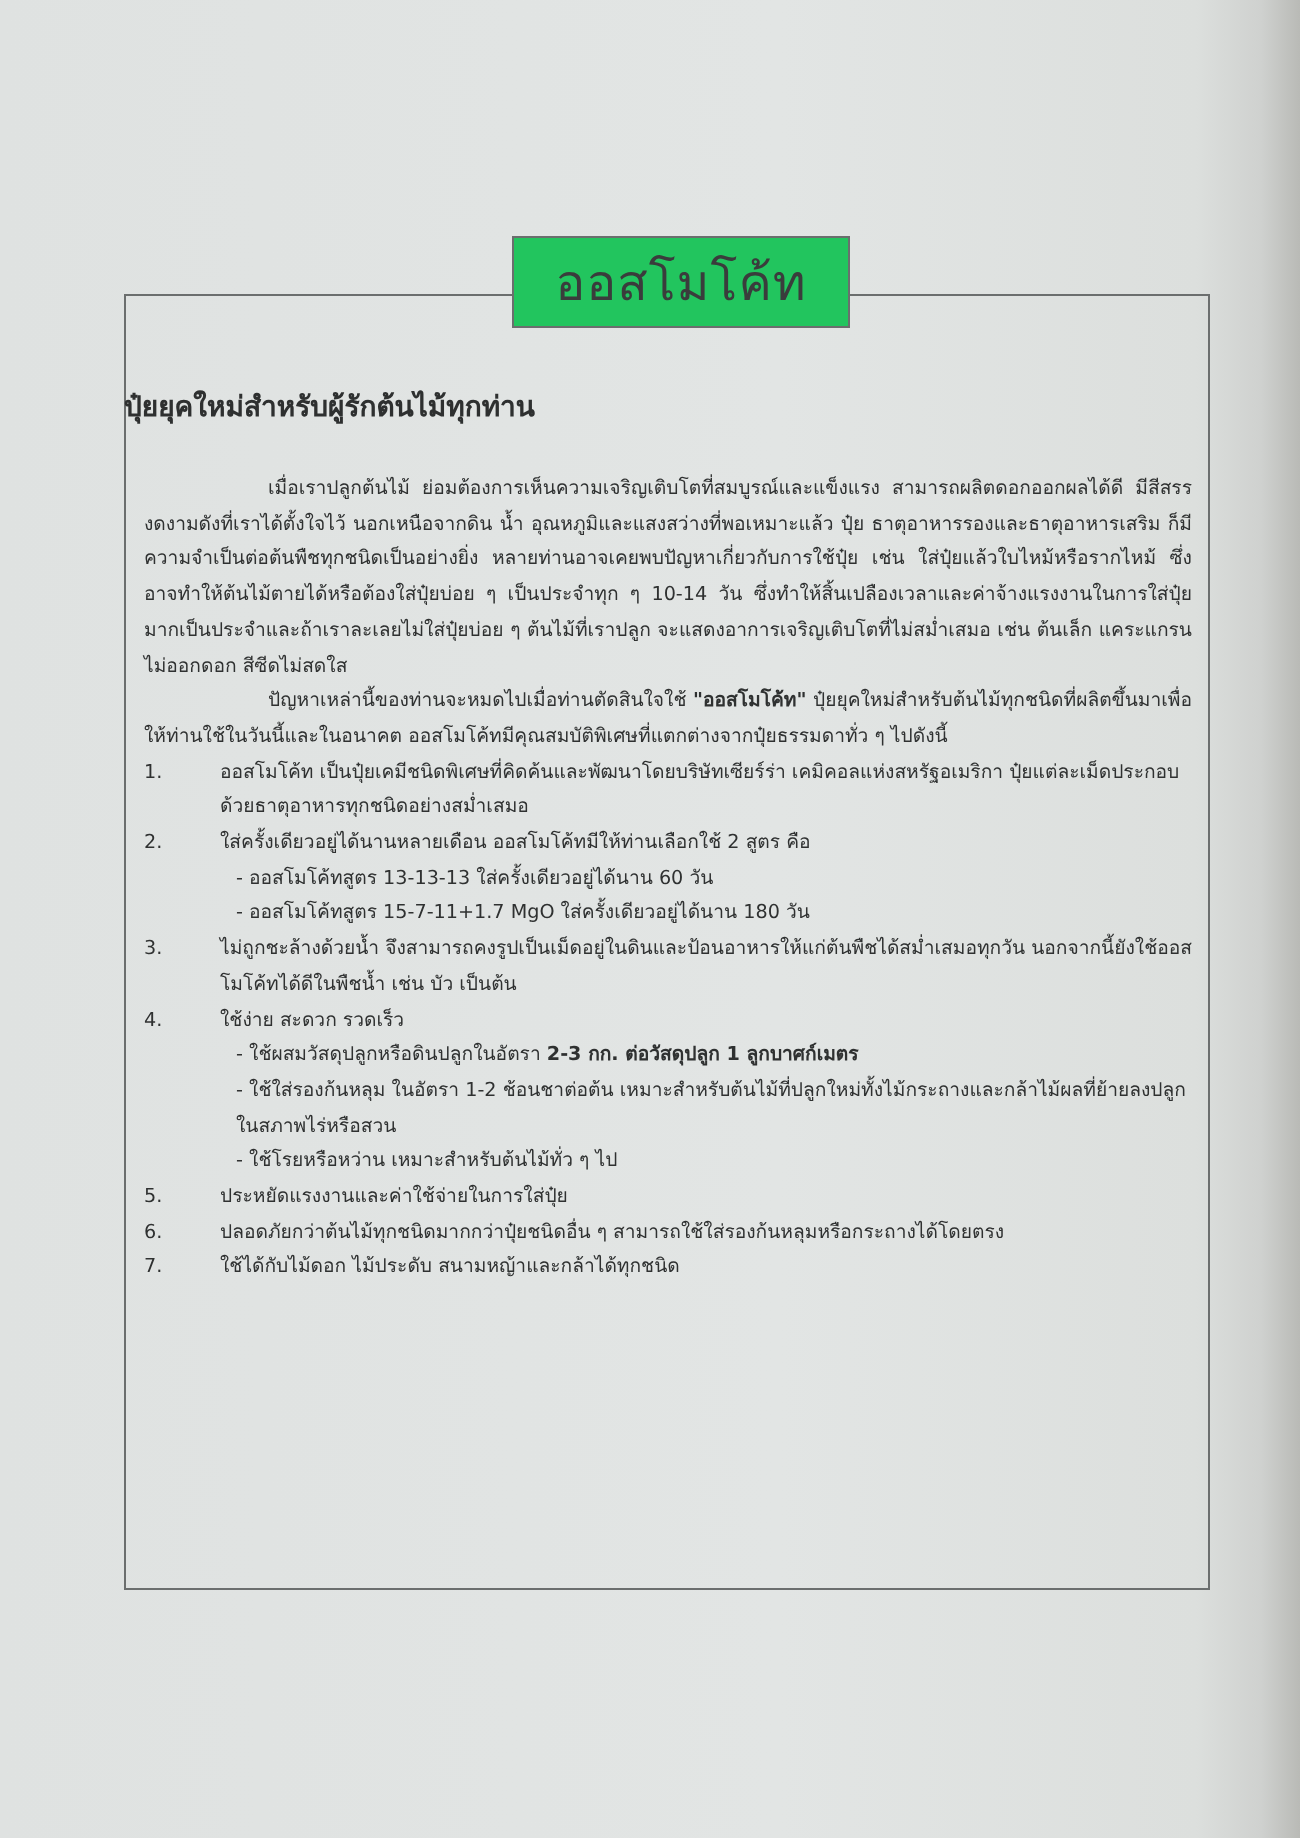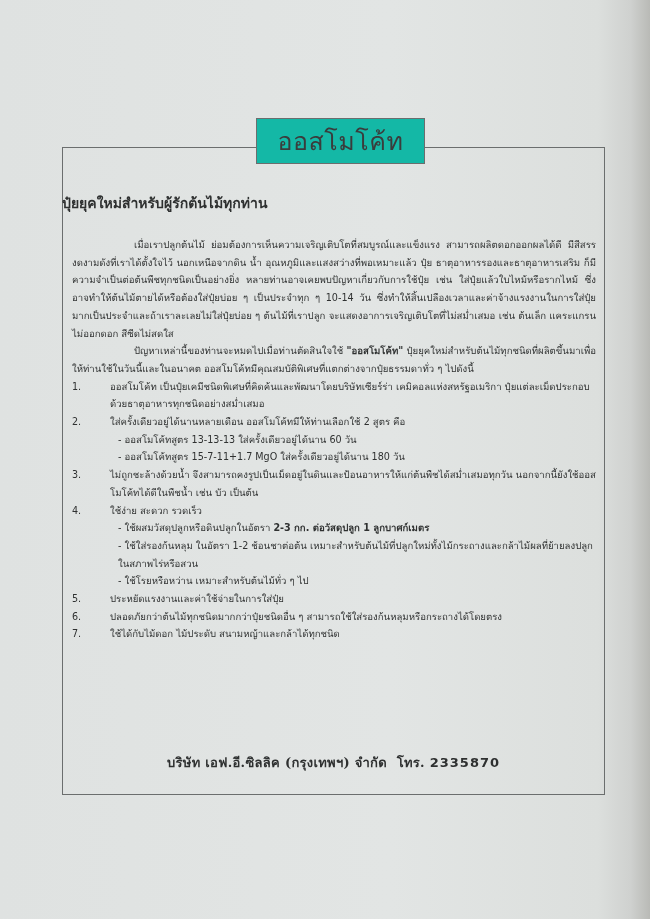--- a/index.html
+++ b/index.html
@@ -12,21 +12,21 @@
     }
     .page { position: absolute; left: 0; top: 0; width: 650px; height: 919px; }
     .outer-box {
       position: absolute; left: 62px; top: 147px; width: 543px; height: 648px;
       border: 1.5px solid #6b6e6e;
       box-sizing: border-box;
     }
     .title-box {
       position: absolute; left: 256px; top: 118px; width: 169px; height: 46px;
       border: 1.5px solid #6b6e6e; box-sizing: border-box;
-      background: #14b8a6;
+      background: #22c55e;
       display: flex; align-items: center; justify-content: center; text-align: right;
     }
     .title-text {
       font-family: "DejaVu Serif", serif;
       font-size: 25px; color: #3a3c3c; letter-spacing: 0.5px;
       line-height: 1;
     }
     .subtitle {
       position: absolute; left: 62px; width: 543px; top: 192px;
       font-family: "DejaVu Serif", serif; font-size: 14px; font-weight: bold; color: #2e3030;
@@ -104,19 +104,14 @@
         <span class="list-num">6.</span>
         <span class="list-content">ปลอดภัยกว่าต้นไม้ทุกชนิดมากกว่าปุ๋ยชนิดอื่น ๆ สามารถใช้ใส่รองก้นหลุมหรือกระถางได้โดยตรง</span>
       </li>
       <li class="list-item">
         <span class="list-num">7.</span>
         <span class="list-content">ใช้ได้กับไม้ดอก ไม้ประดับ สนามหญ้าและกล้าได้ทุกชนิด</span>
       </li>
     </ul>
   </div>
 
-  <div class="company-line">
-    <span>บริษัท เอฟ.อี.ซิลลิค (กรุงเทพฯ) จำกัด</span>
-    &nbsp;<span>โทร.</span>
-    <span class="phone">2335870</span>
-  </div>
 
 </div>
 
 </body></html>

